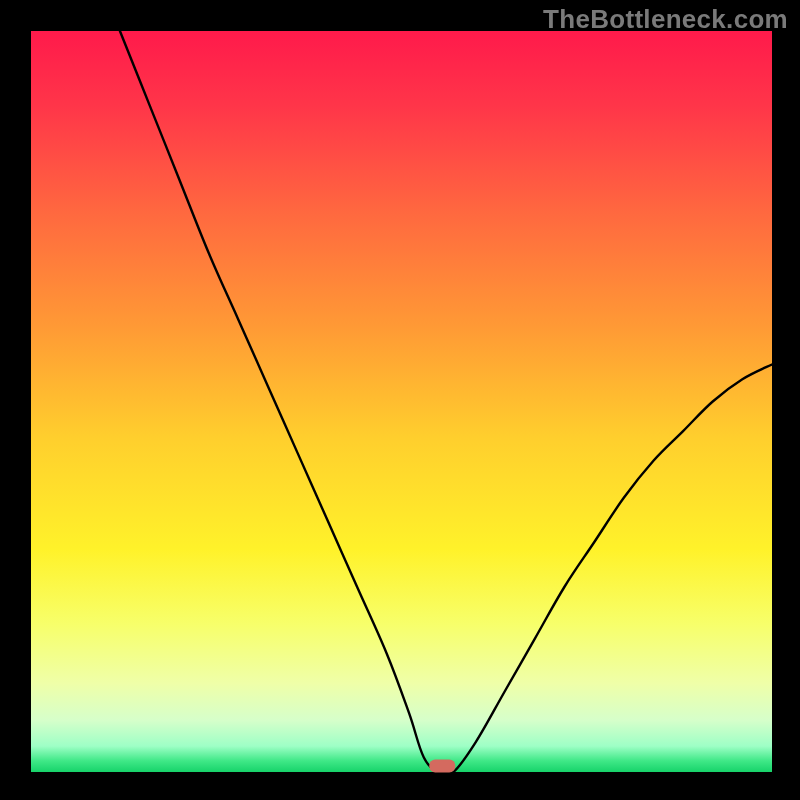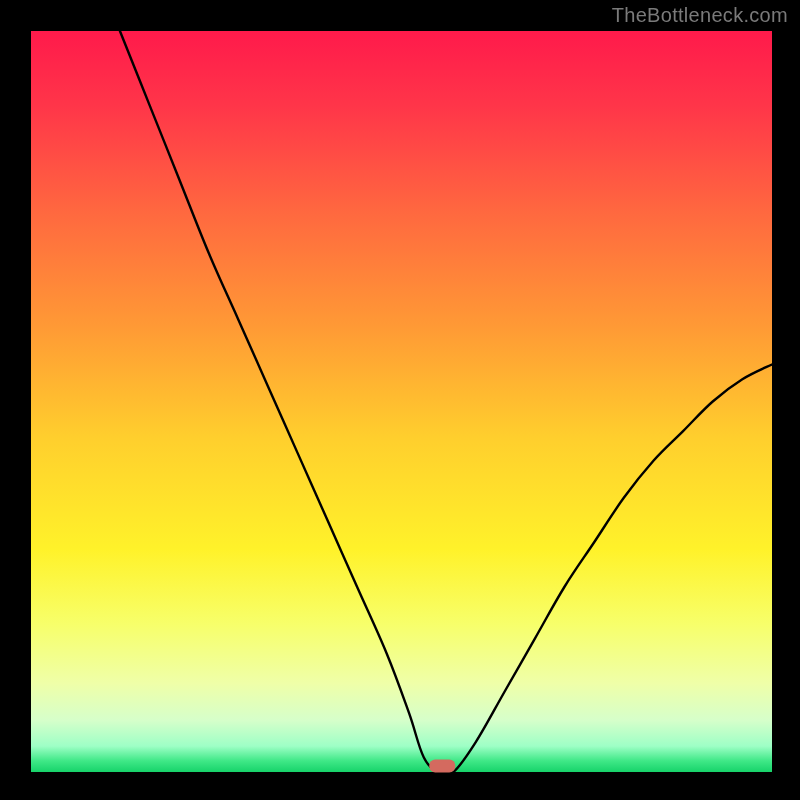--- a/index.html
+++ b/index.html
@@ -15,22 +15,22 @@
     position: relative;
     width: 800px;
     height: 800px;
     background: #000;
   }
   .watermark {
     position: absolute;
     top: 4px;
     right: 12px;
     color: #7a7a7a;
-    font-size: 20px;
-    font-weight: 400;
+    font-size: 26px;
+    font-weight: 700;
     letter-spacing: 0.3px;
     user-select: none;
   }
   svg {
     position: absolute;
     top: 0;
     left: 0;
   }
 </style>
 </head>

